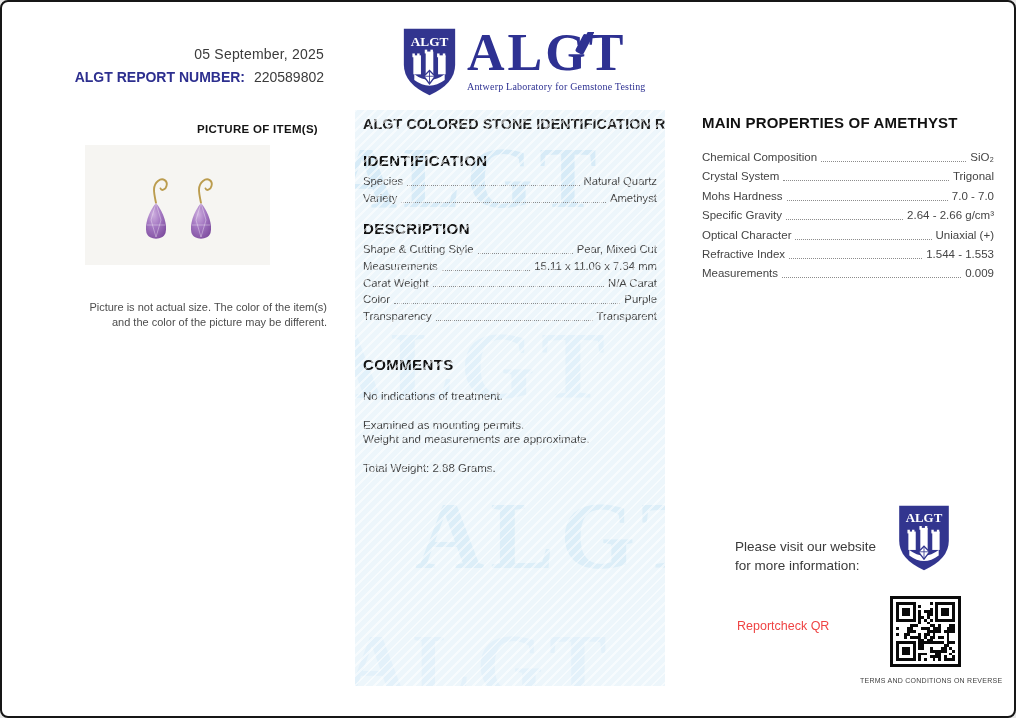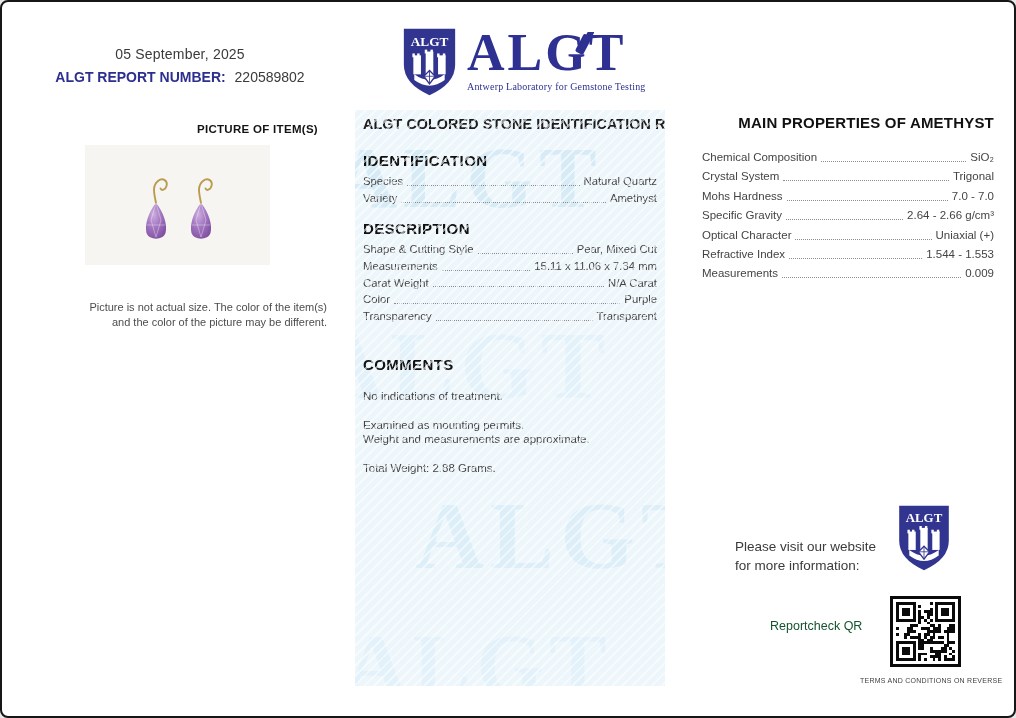--- a/index.html
+++ b/index.html
@@ -5,21 +5,21 @@
   html,body { margin:0; padding:0; background:#e8e8e8; }
   .page {
     position:relative; width:1016px; height:718px; margin:0 auto;
     background:#ffffff; border:2px solid #161616; border-radius:8px;
     box-sizing:border-box; overflow:hidden;
     font-family:"Liberation Sans", sans-serif; color:#3c3c3c;
   }
   [data-name] { box-sizing:border-box; }
 
   
-  .header-left { position:absolute; left:34px; top:44px; width:288px; text-align:center; }
+  .header-left { position:absolute; left:34px; top:44px; width:288px; text-align:right; }
   .date { font-size:14px; color:#3b3b3b; margin-bottom:7px; letter-spacing:.2px; }
   .rn-line { font-size:14px; white-space:nowrap; }
   .rn-label { color:#2d2f8f; font-weight:bold; }
   .rn-value { color:#3b3b3b; margin-left:5px; }
 
   .logo { position:absolute; left:399px; top:24px; display:flex; align-items:flex-start; }
   .logo-textcol { margin-left:9px; }
   .logo-word { position:relative; font-family:"Liberation Serif", serif; font-weight:bold;
                font-size:52px; line-height:54px; color:#2e3192; letter-spacing:3px; }
   .scope-accent { position:absolute; left:96px; top:-8px; }
@@ -55,31 +55,31 @@
   .row .leader { flex:1; min-width:8px; border-bottom:1.4px dotted #8c8c8c; margin:0 4px 4px; }
   .desc-row { line-height:16.8px; }
   .comm-line { font-size:11.5px; color:#444; line-height:14px; }
   .cl-0 { margin-top:15px; }
   .cl-1 { margin-top:15px; }
   .cl-2 { margin-top:0.5px; }
   .cl-3 { margin-top:15px; }
 
   
   .props { position:absolute; left:700px; top:112px; width:292px; }
-  .props-title { text-align:right; font-size:15px; font-weight:bold; color:#111; letter-spacing:.2px; white-space:nowrap; }
+  .props-title { text-align:left; font-size:15px; font-weight:bold; color:#111; letter-spacing:.2px; white-space:nowrap; }
   .props-rows { margin-top:20px; }
   .prow { display:flex; align-items:flex-end; font-size:11.5px; color:#444;
           line-height:13px; margin-bottom:6.4px; white-space:nowrap; }
   .prow .leader { flex:1; min-width:8px; border-bottom:1.4px dotted #8c8c8c; margin:0 4px 2px; }
 
   .website { position:absolute; left:733px; top:536px; width:165px;
              font-size:13.5px; line-height:18.5px; color:#3b3b3b; }
   .shield-bottom { position:absolute; left:893px; top:502px; }
 
-  .reportcheck { position:absolute; left:735px; top:617px; font-size:12.5px; color:#14532d;margin-left:33px; }
+  .reportcheck { position:absolute; left:735px; top:617px; font-size:12.5px; color:#ef4444; }
   .qr-box { position:absolute; left:888px; top:594px; width:71px; height:71px;
             border:3px solid #0a0a0a; background:#fff; padding:3px; }
   .terms { position:absolute; left:858px; top:675px; width:134px; text-align:center;
            font-size:7px; letter-spacing:.25px; color:#3f3f3f; white-space:nowrap; }
 </style>
 </head>
 <body>
 
 <div class="page" data-name="certificate-page">
 

